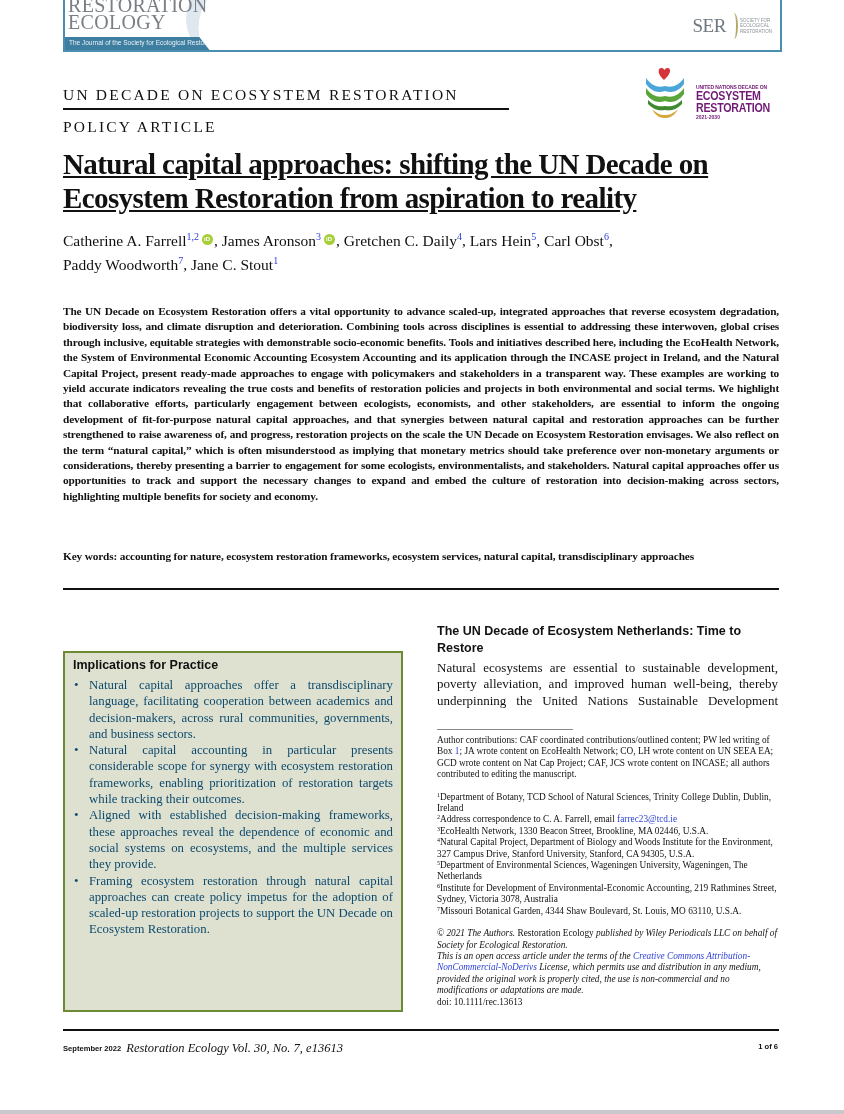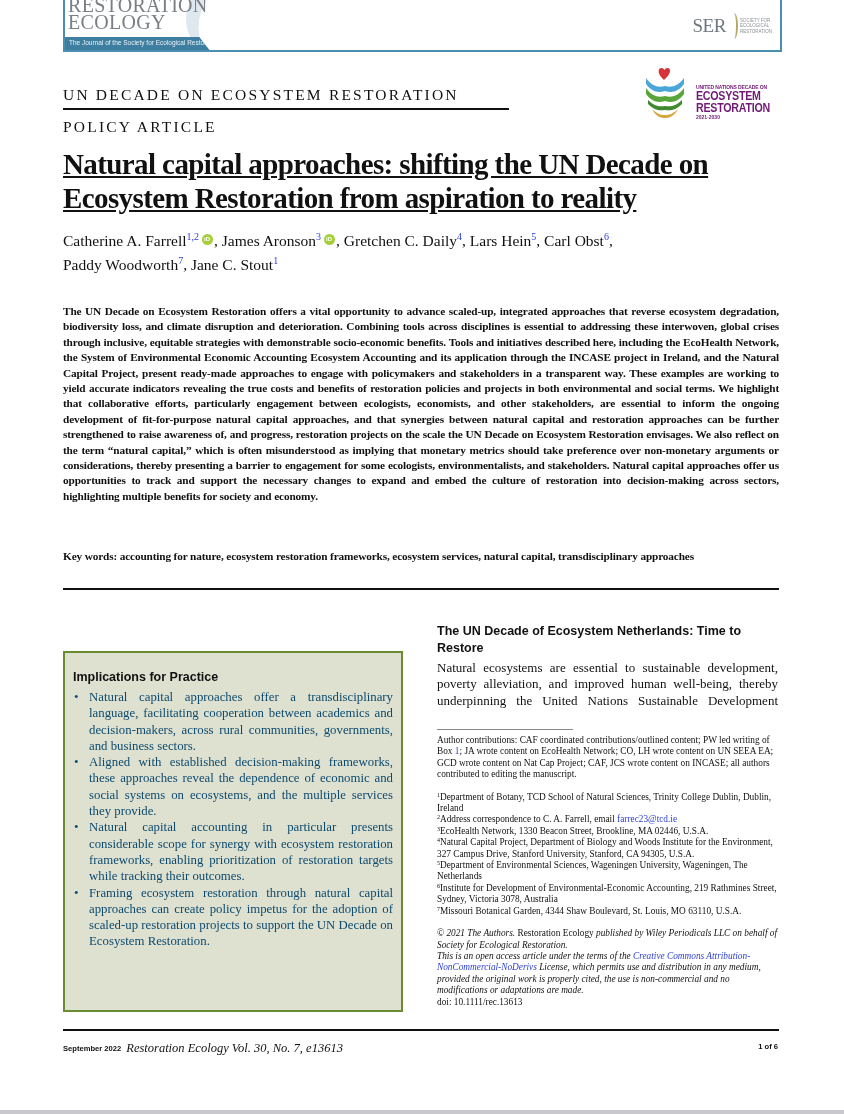--- a/index.html
+++ b/index.html
@@ -80,21 +80,21 @@
   .keywords {
     position: absolute; left: 63px; top: 549px; width: 716px;
     font-size: 11.3px; line-height: 15.4px; font-weight: bold; color: #111; letter-spacing: -0.15px;
   }
   .keywords .kw-label { font-family: Liberation Serif, serif; font-weight: bold; }
   .abstract-rule { position: absolute; left: 63px; top: 588px; width: 716px; height: 2px; background: #111; }
 
   
   .impl-box {
     position: absolute; left: 63px; top: 651px; width: 340px; height: 361px;
-    background: #dfe1d0; border: 2px solid #6a8b32; padding: 16px 8px 6px 8px;
+    background: #dfe1d0; border: 2px solid #6a8b32; padding: 4px 8px 6px 8px;
   }
   .impl-title {
     font-family: "Liberation Sans", sans-serif; font-weight: bold; font-size: 12.5px; line-height: 17px; color: #111;
     margin-bottom: 3px;
   }
   .impl-list { list-style: none; }
   .impl-item { position: relative; padding-left: 16px; font-size: 12.8px; line-height: 16.3px; text-align: justify; color: #0c4a6e; }
   .impl-item:before { content: "\2022"; position: absolute; left: 1px; top: 0; font-size: 13px; }
 
   
@@ -174,22 +174,22 @@
 <p class="abstract">The UN Decade on Ecosystem Restoration offers a vital opportunity to advance scaled-up, integrated approaches that reverse ecosystem degradation, biodiversity loss, and climate disruption and deterioration. Combining tools across disciplines is essential to addressing these interwoven, global crises through inclusive, equitable strategies with demonstrable socio-economic benefits. Tools and initiatives described here, including the EcoHealth Network, the System of Environmental Economic Accounting Ecosystem Accounting and its application through the INCASE project in Ireland, and the Natural Capital Project, present ready-made approaches to engage with policymakers and stakeholders in a transparent way. These examples are working to yield accurate indicators revealing the true costs and benefits of restoration policies and projects in both environmental and social terms. We highlight that collaborative efforts, particularly engagement between ecologists, economists, and other stakeholders, are essential to inform the ongoing development of fit-for-purpose natural capital approaches, and that synergies between natural capital and restoration approaches can be further strengthened to raise awareness of, and progress, restoration projects on the scale the UN Decade on Ecosystem Restoration envisages. We also reflect on the term “natural capital,” which is often misunderstood as implying that monetary metrics should take preference over non-monetary arguments or considerations, thereby presenting a barrier to engagement for some ecologists, environmentalists, and stakeholders. Natural capital approaches offer us opportunities to track and support the necessary changes to expand and embed the culture of restoration into decision-making across sectors, highlighting multiple benefits for society and economy.</p>
 <p class="keywords">
   <span class="kw-label">Key words:</span><span> accounting for nature, ecosystem restoration frameworks, ecosystem services, natural capital, transdisciplinary approaches</span>
 </p>
 <div class="abstract-rule"></div>
 
 <div class="impl-box">
   <div class="impl-title">Implications for Practice</div>
   <ul class="impl-list">
     <li class="impl-item">Natural capital approaches offer a transdisciplinary language, facilitating cooperation between academics and decision-makers, across rural communities, governments, and business sectors.</li>
+    <li class="impl-item">Natural capital accounting in particular presents considerable scope for synergy with ecosystem restoration frameworks, enabling prioritization of restoration targets while tracking their outcomes.</li>
     <li class="impl-item">Aligned with established decision-making frameworks, these approaches reveal the dependence of economic and social systems on ecosystems, and the multiple services they provide.</li>
-    <li class="impl-item">Natural capital accounting in particular presents considerable scope for synergy with ecosystem restoration frameworks, enabling prioritization of restoration targets while tracking their outcomes.</li>
     <li class="impl-item">Framing ecosystem restoration through natural capital approaches can create policy impetus for the adoption of scaled-up restoration projects to support the UN Decade on Ecosystem Restoration.</li>
   </ul>
 </div>
 
 <h2 class="section-heading">The UN Decade of Ecosystem Netherlands: Time to Restore</h2>
 <p class="body-text">Natural ecosystems are essential to sustainable development, poverty alleviation, and improved human well-being, thereby underpinning the United Nations Sustainable Development</p>
 
 <div class="footnote-rule"></div>
 <div class="footnotes">
   <div class="fn-block">

